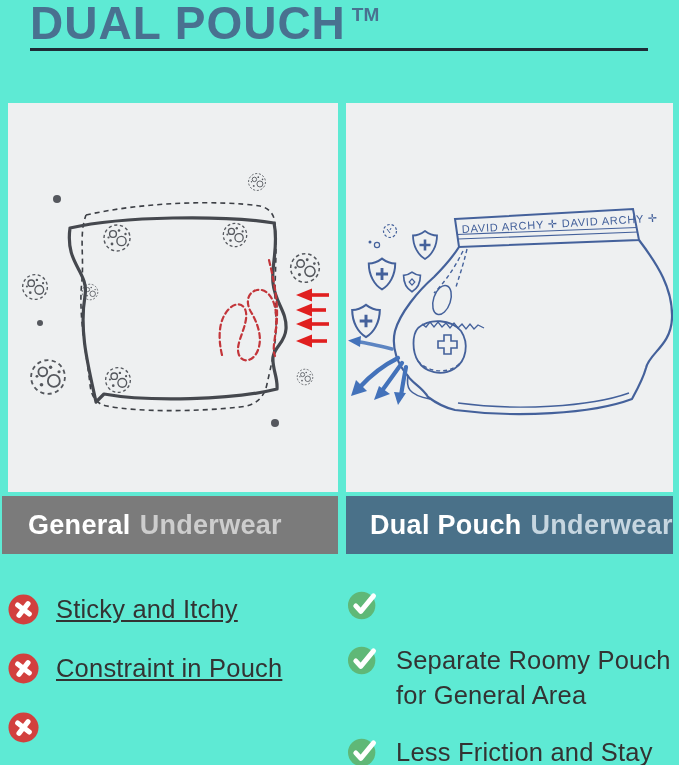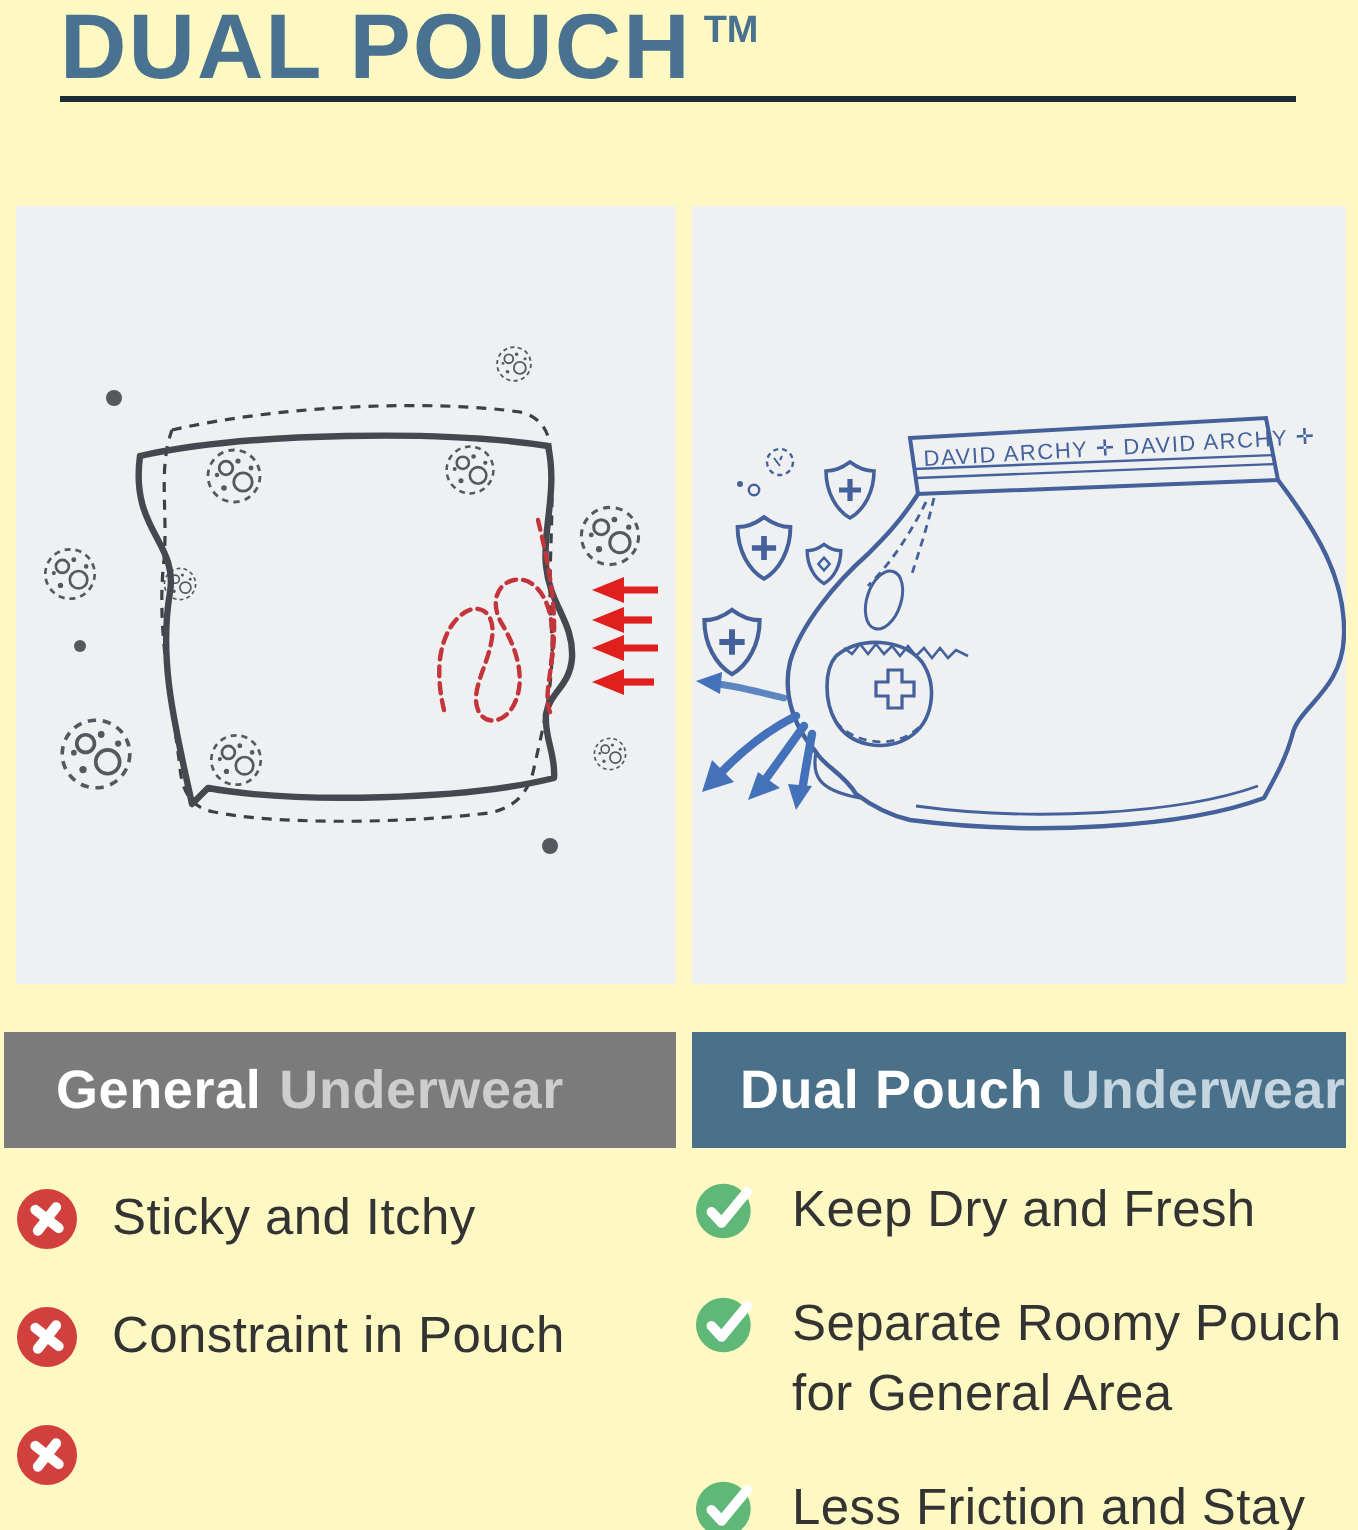--- a/index.html
+++ b/index.html
@@ -1,50 +1,50 @@
 <!DOCTYPE html>
 <html><head>
 <meta charset="utf-8">
 <style>
   * { margin:0; padding:0; box-sizing:border-box; }
   body { background:#fff; font-family:"Liberation Sans", sans-serif; }
-  .canvas { position:relative; width:679px; height:765px; background:#fef9c3; overflow:hidden;padding-left:48px; }
+  .canvas { position:relative; width:679px; height:765px; background:#5eead4; overflow:hidden;padding-left:48px; }
 
   
   .title { position:absolute; left:30px; top:-4px; font-size:46px; font-weight:800;
            color:#497190; letter-spacing:1px; white-space:nowrap; }
   .title .tm { font-size:19px; font-weight:700; vertical-align:18px; letter-spacing:0; margin-left:6px; }
   .rule { position:absolute; left:30px; top:48px; width:618px; height:3px; background:#1e2c37; }
 
   
   .panel { position:absolute; top:103px; height:389px; background:#eef0f1; }
   .panel.left  { left:8px;   width:330px; }
   .panel.right { left:346px; width:327px; }
   .panel svg { display:block; }
 
   
-  .bar { position:absolute; top:516px; height:58px; display:flex; align-items:center;
+  .bar { position:absolute; top:496px; height:58px; display:flex; align-items:center;
          font-size:27px; font-weight:700; letter-spacing:0.3px; }
   .bar.left  { left:2px;   width:336px; background:#7b7b7b; padding-left:26px; }
   .bar.right { left:346px; width:327px; background:#4a7189; padding-left:24px; }
   .bar .primary { color:#ffffff; }
   .bar.left  .secondary { color:#cdcdcd; margin-left:9px; font-weight:700; }
   .bar.right .secondary { color:#c6d6e0; margin-left:9px; font-weight:700; }
 
   
   .list { position:absolute; top:580px; }
   .list.cons { left:8px;   width:332px; padding-top:12px; }
   .list.pros { left:348px; width:326px; padding-top:8px; }
   .row { display:flex; align-items:flex-start; }
   .list.cons .row { margin-bottom:26px; }
   .list.pros .row { margin-bottom:22px; }
   .row .bullet { width:31px; height:31px; flex:0 0 31px; margin-top:2px; }
   .row .txt { margin-left:17px; font-size:25.5px; color:#333333; line-height:35px;
               letter-spacing:0.2px; }
-  .list.cons .row .txt { line-height:31px; margin-top:2px; }
+  .list.cons .row .txt { line-height:31px; margin-top:2px;text-decoration:underline; }
 </style>
 </head>
 <body>
 
 <div class="canvas">
 
   <div class="title"><span>DUAL POUCH</span><span class="tm">TM</span></div>
   <div class="rule"></div>
 
   <div class="panel left">
@@ -209,21 +209,20 @@
         </svg>
     </div>
   </div>
 
   <div class="list pros">
     <div class="row">
       <svg class="bullet" viewBox="0 0 34 32">
           <circle cx="15" cy="16" r="15" fill="#5fb877"></circle>
           <path d="M8.5,16.5 L14,22.5 L28,5.5" stroke="#fff" stroke-width="5.4" fill="none" stroke-linecap="round" stroke-linejoin="round"></path>
         </svg>
-      <div class="txt">Keep Dry and Fresh</div>
     </div>
     <div class="row">
       <svg class="bullet" viewBox="0 0 34 32">
           <circle cx="15" cy="16" r="15" fill="#5fb877"></circle>
           <path d="M8.5,16.5 L14,22.5 L28,5.5" stroke="#fff" stroke-width="5.4" fill="none" stroke-linecap="round" stroke-linejoin="round"></path>
         </svg>
       <div class="txt">Separate Roomy Pouch for General Area</div>
     </div>
     <div class="row">
       <svg class="bullet" viewBox="0 0 34 32">

